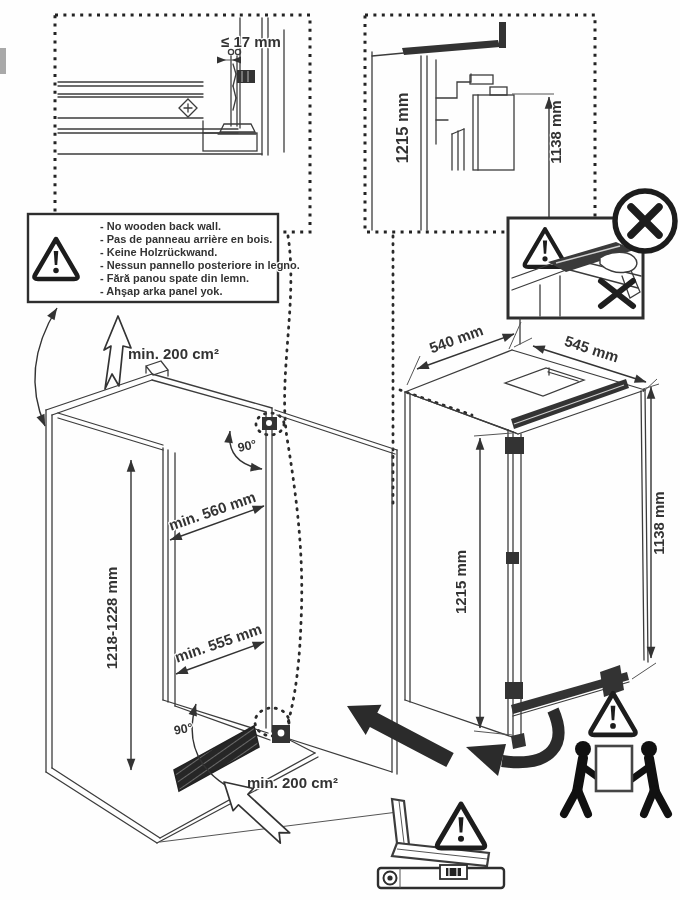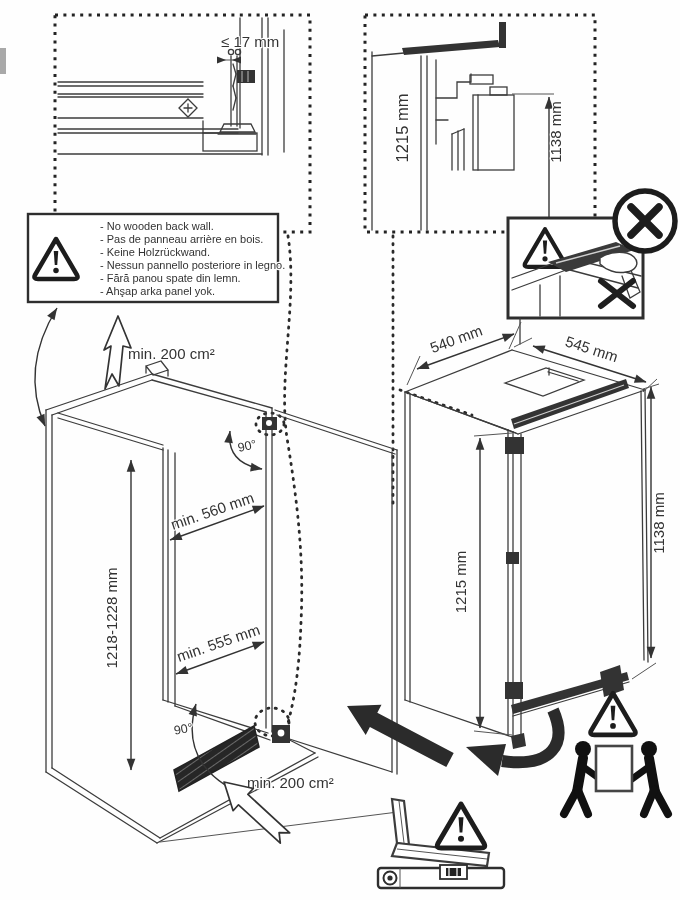--- a/index.html
+++ b/index.html
@@ -1,17 +1,17 @@
 <!DOCTYPE html>
 <html><head>
 <meta charset="utf-8">
 <style>
   html,body{margin:0;padding:0;background:#ffffff;}
   .stage{position:relative;width:680px;height:900px;background:#fefefe;overflow:hidden;
-         font-family:"Liberation Sans", sans-serif;}
+         font-family:"Liberation Sans", sans-serif;font-weight:bold;}
   svg{display:block}
   svg text{fill:#333;font-family:"Liberation Sans", sans-serif;
            paint-order:stroke;stroke:#ffffff;stroke-width:2.5px;stroke-linejoin:round;}
   .ln{stroke:#3c3c3c;stroke-width:1.3;fill:none;stroke-linecap:round;}
   .ln2{stroke:#3c3c3c;stroke-width:2.2;fill:none;}
   .thin{stroke:#555;stroke-width:1;fill:none;}
   .dark{fill:#333;stroke:none;}
   .dashedbox{fill:none;stroke:#232323;stroke-width:3;stroke-dasharray:3 5.4;}
   .dots{fill:none;stroke:#2a2a2a;stroke-width:2.8;stroke-dasharray:1.2 6.4;stroke-linecap:round;}
   .dim{stroke:#333;stroke-width:1.4;fill:none;}

